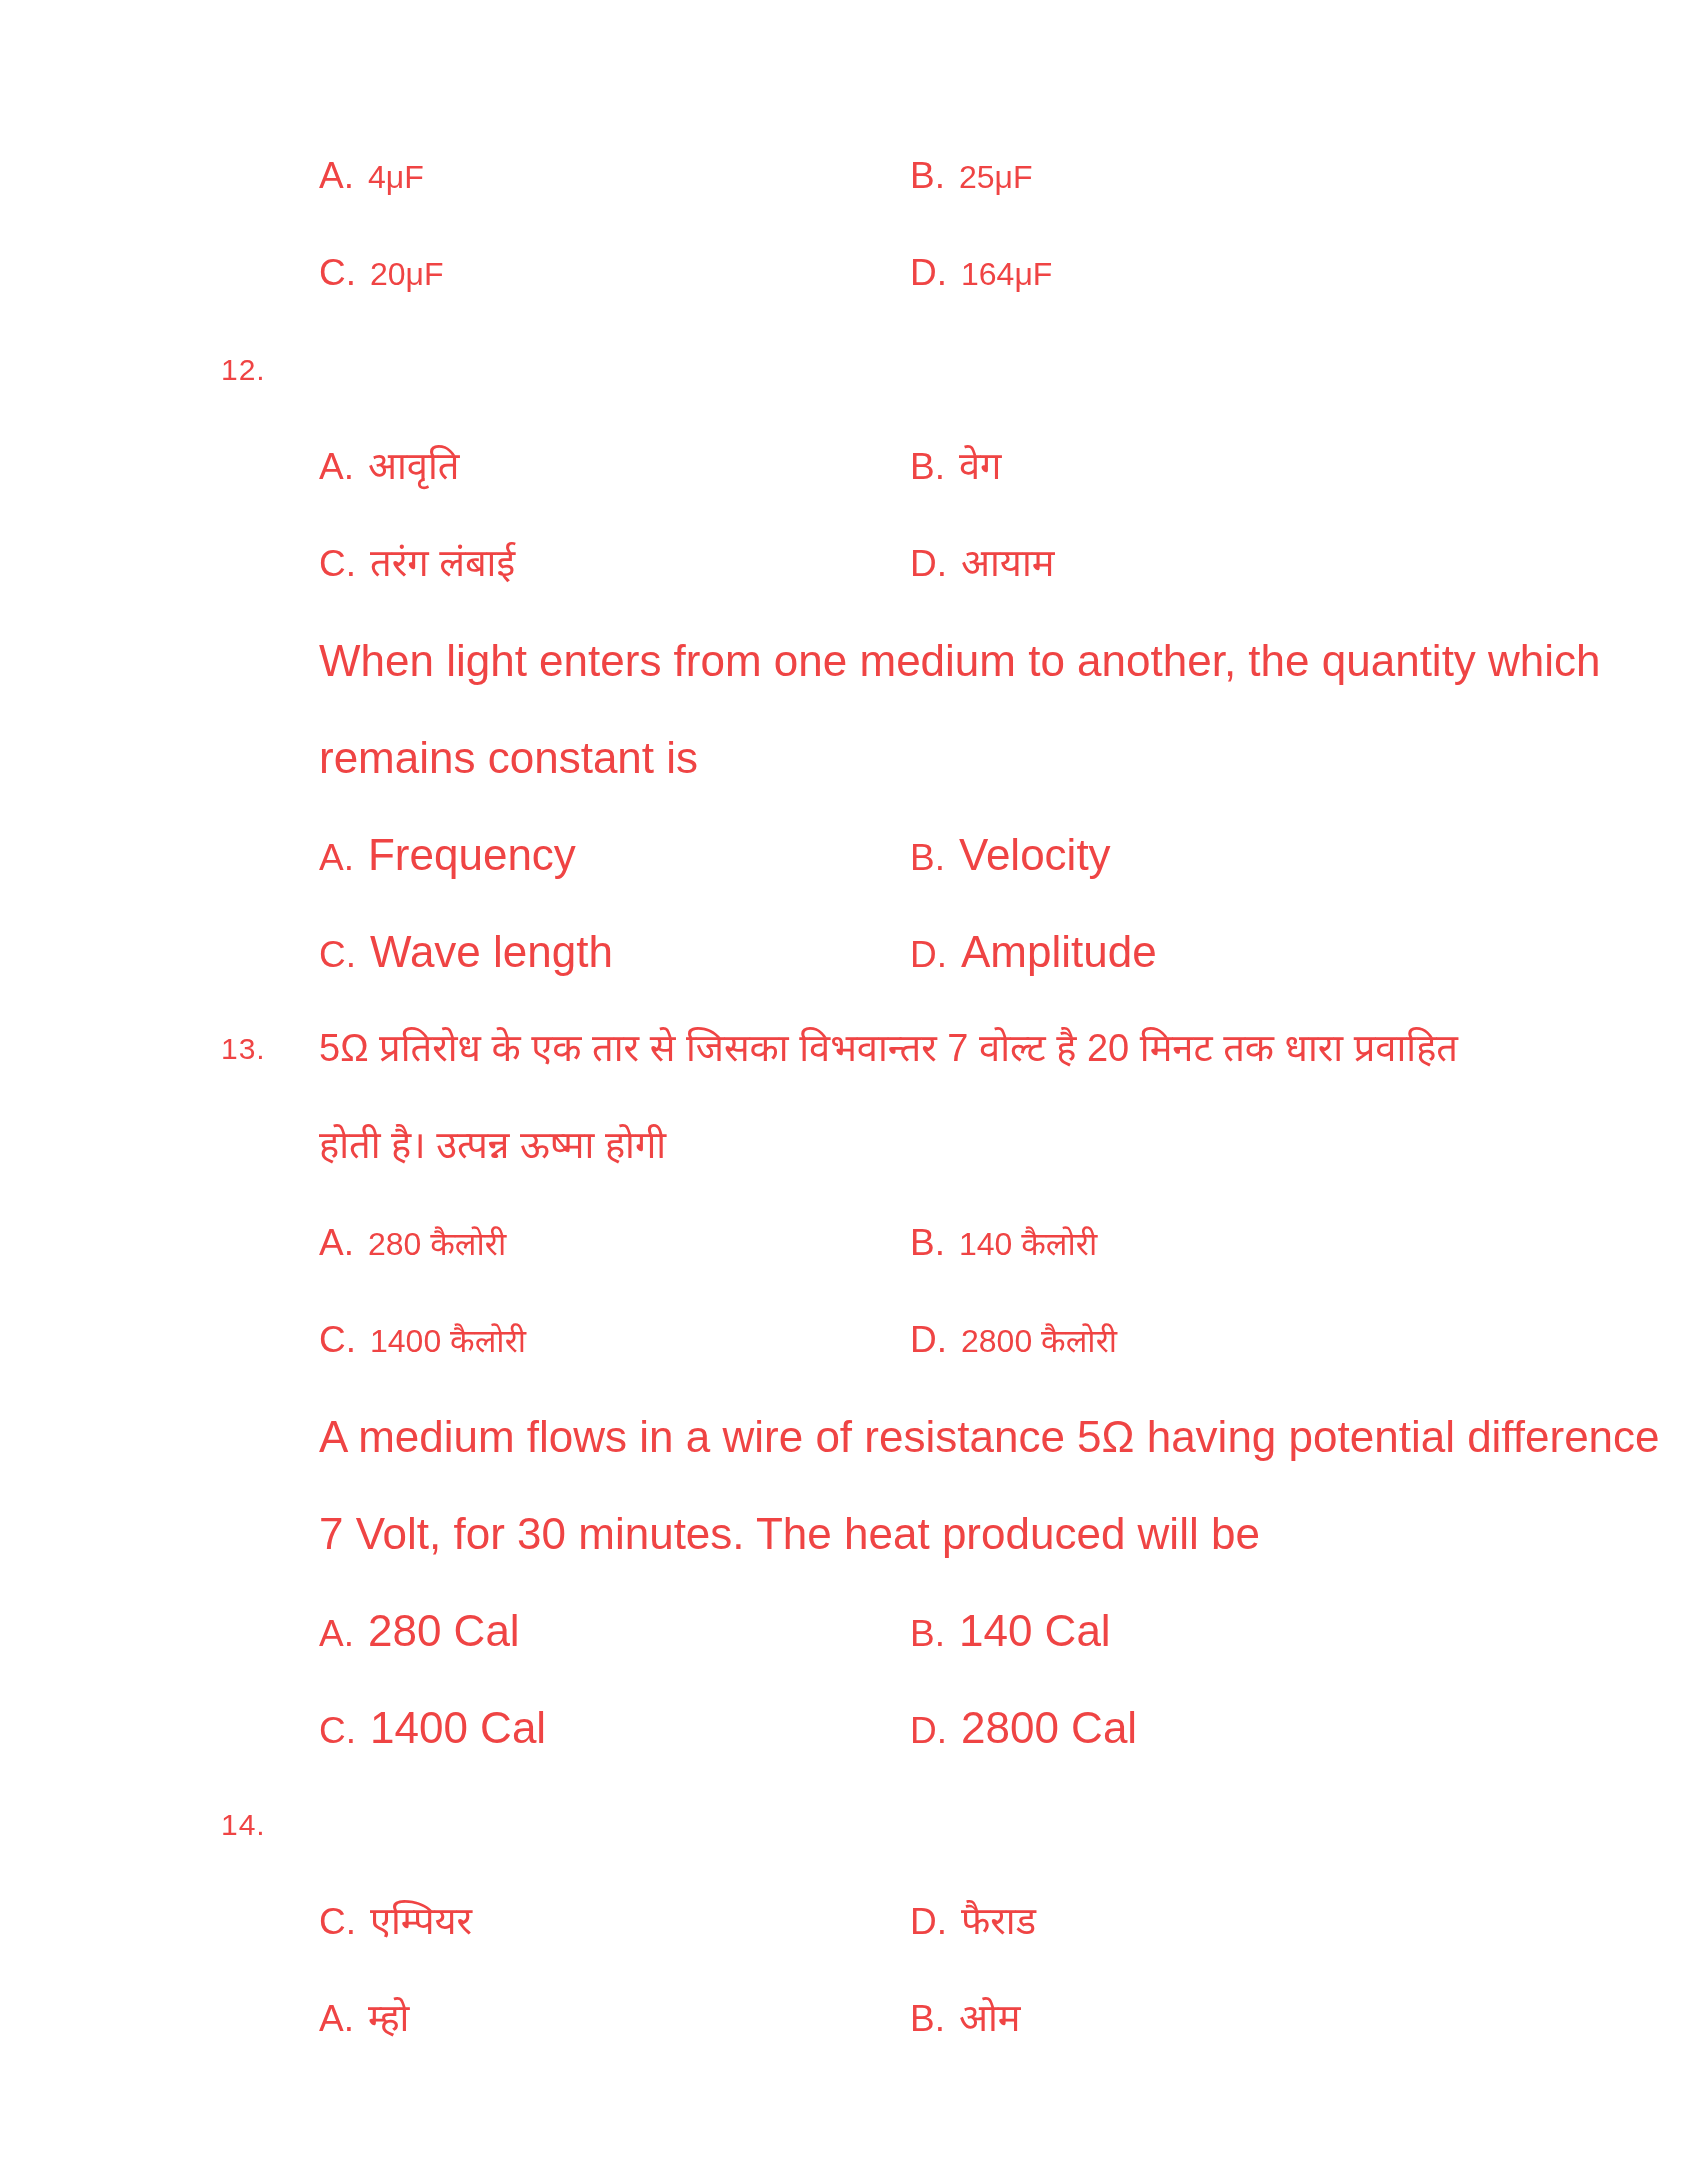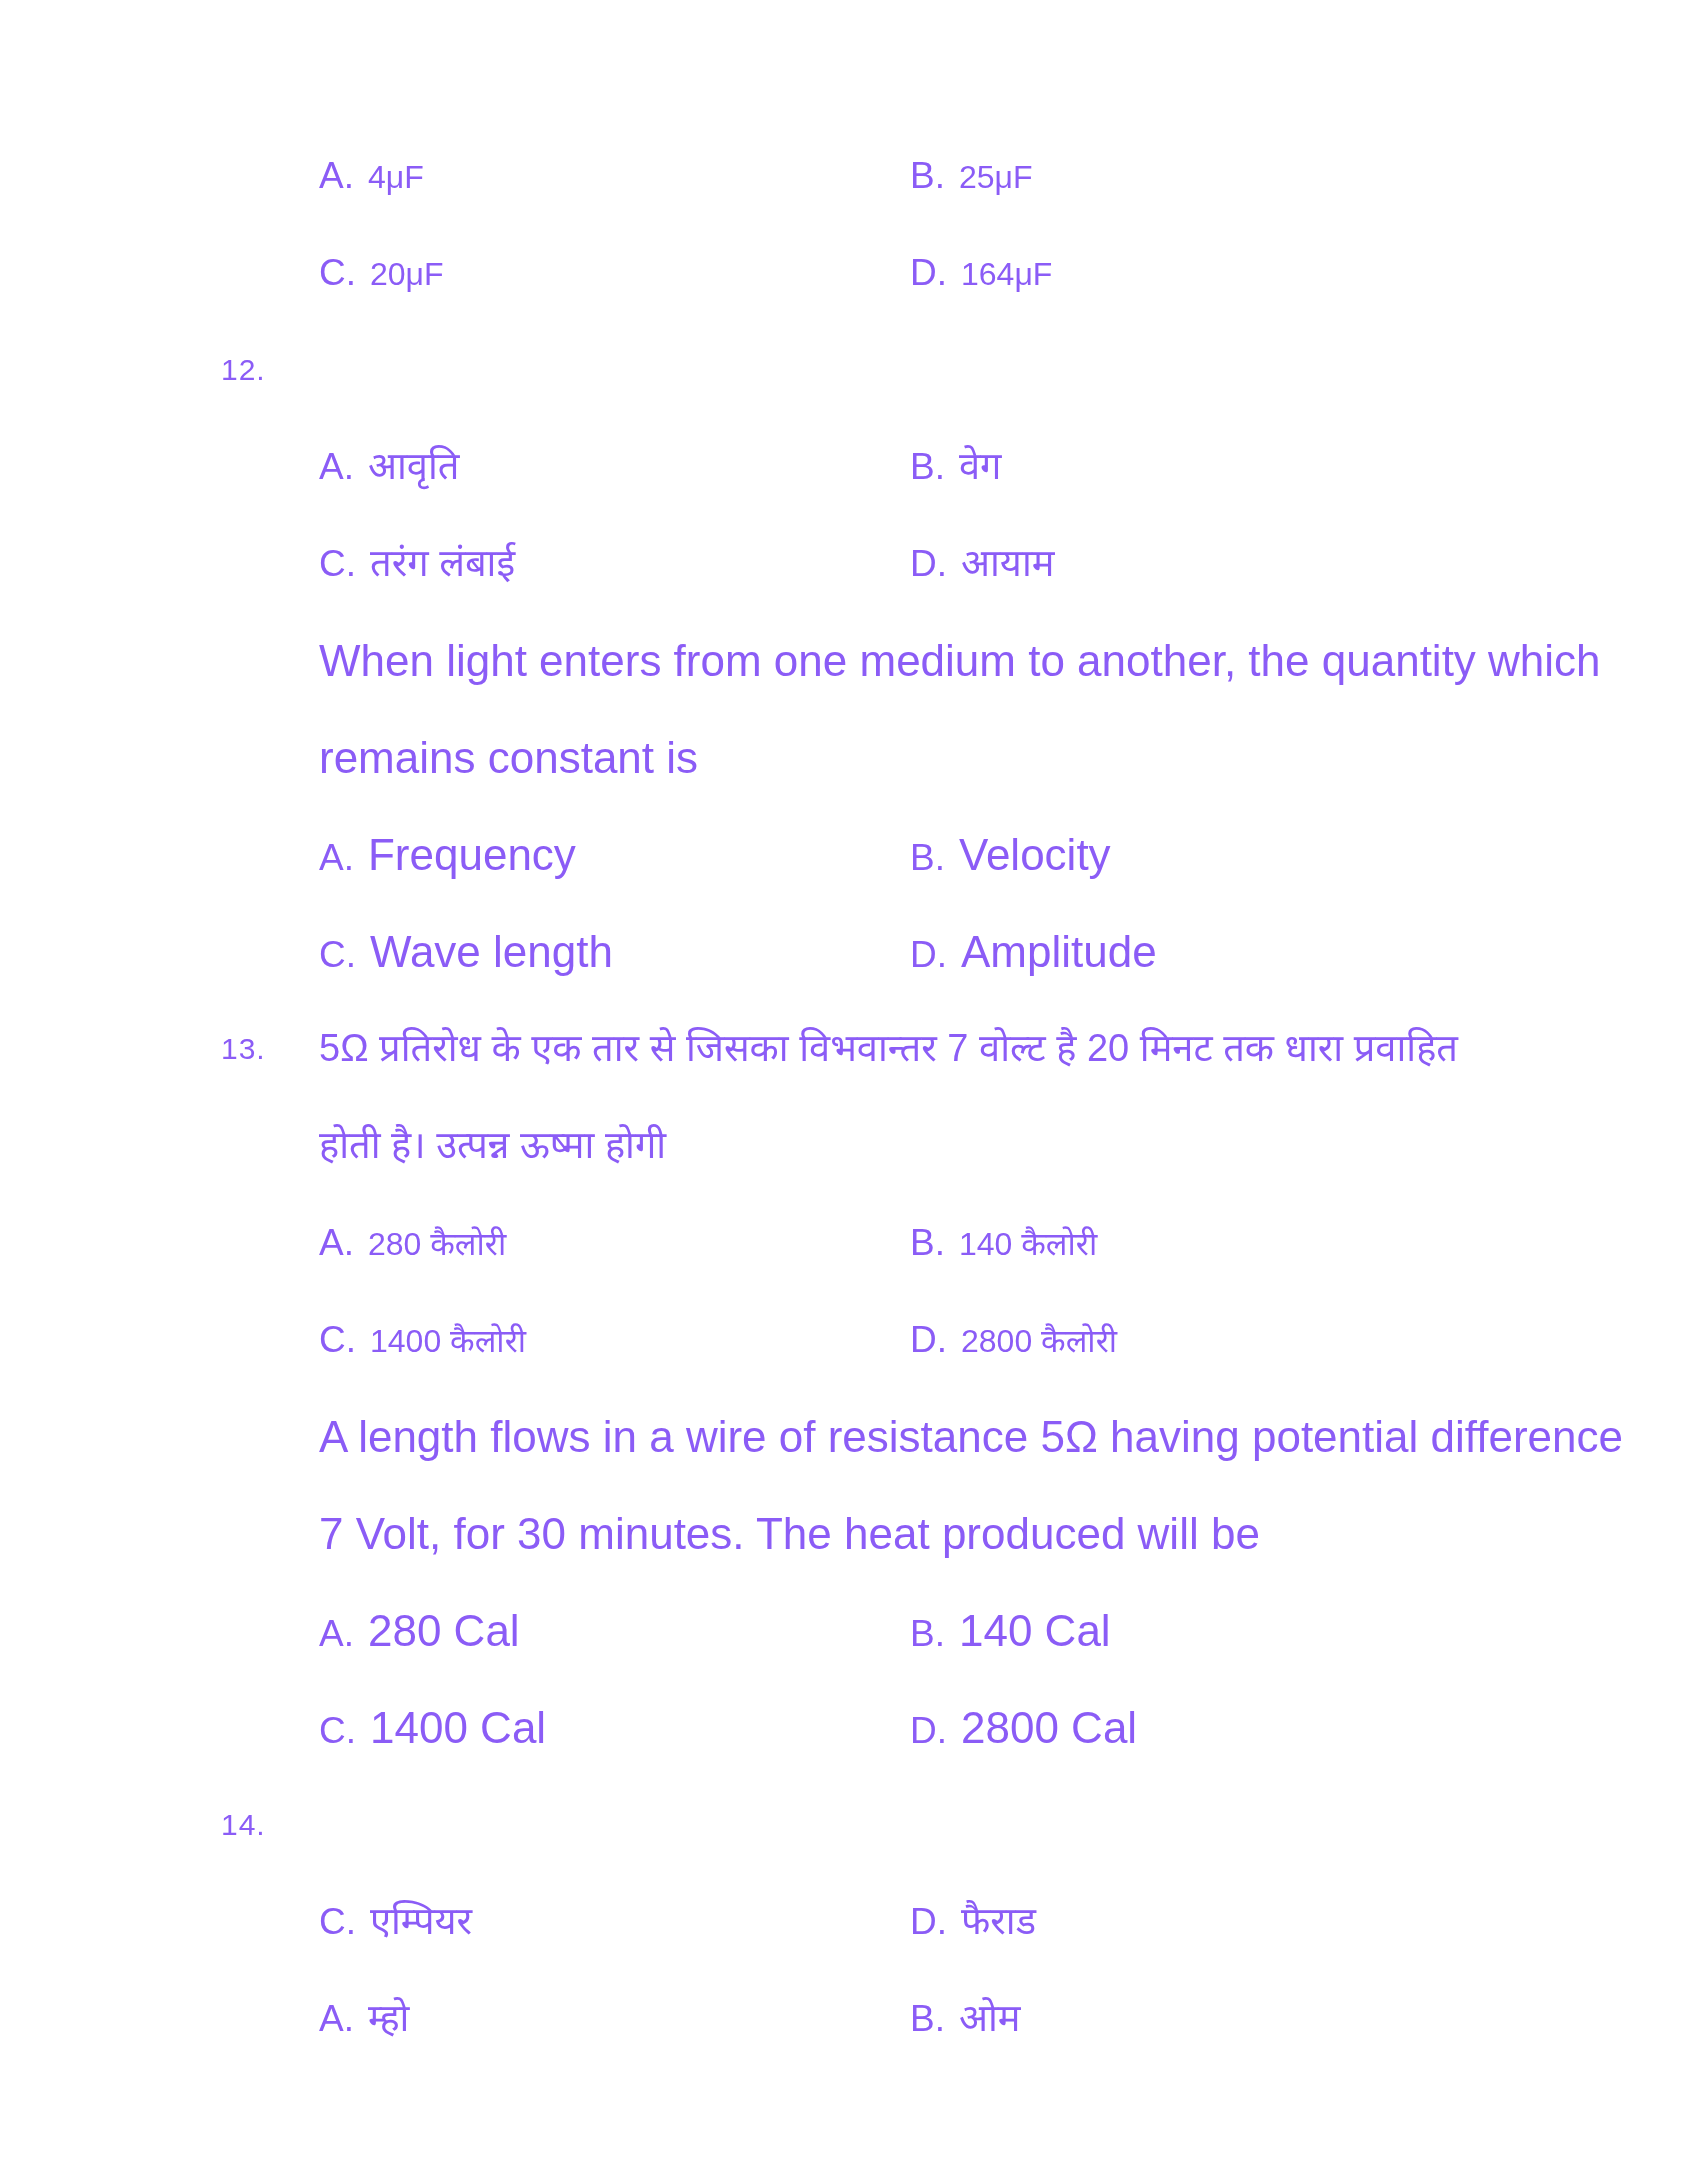--- a/index.html
+++ b/index.html
@@ -5,21 +5,21 @@
   * { margin: 0; padding: 0; box-sizing: border-box; }
   html, body { background: #e8e8e8; }
   body { font-family: "Liberation Sans", "DejaVu Sans", sans-serif; }
 
   .page {
     position: relative;
     width: 1683px;
     height: 2178px;
     margin: 0 auto;
     background: #ffffff;
-    color: #8b5cf6;
+    color: #ef4444;
     overflow: hidden;
   }
 
   .sheet {
     position: absolute;
     top: 127px;
     left: 0;
     right: 0;
   }
 
@@ -98,21 +98,21 @@
     <div class="row">
       <span class="c-a opt"><span class="letter">A.</span><span class="gap"></span><span class="val-sm hi-mix">280 कैलोरी</span></span>
       <span class="c-b opt"><span class="letter">B.</span><span class="gap"></span><span class="val-sm hi-mix">140 कैलोरी</span></span>
     </div>
     <div class="row">
       <span class="c-a opt"><span class="letter">C.</span><span class="gap"></span><span class="val-sm hi-mix">1400 कैलोरी</span></span>
       <span class="c-b opt"><span class="letter">D.</span><span class="gap"></span><span class="val-sm hi-mix">2800 कैलोरी</span></span>
     </div>
 
     <div class="row">
-      <span class="c-text en">A length flows in a wire of resistance 5Ω having potential difference</span>
+      <span class="c-text en">A medium flows in a wire of resistance 5Ω having potential difference</span>
     </div>
     <div class="row">
       <span class="c-text en">7 Volt, for 30 minutes. The heat produced will be</span>
     </div>
     <div class="row">
       <span class="c-a opt"><span class="letter">A.</span><span class="gap"></span><span class="en">280 Cal</span></span>
       <span class="c-b opt"><span class="letter">B.</span><span class="gap"></span><span class="en">140 Cal</span></span>
     </div>
     <div class="row">
       <span class="c-a opt"><span class="letter">C.</span><span class="gap"></span><span class="en">1400 Cal</span></span>

